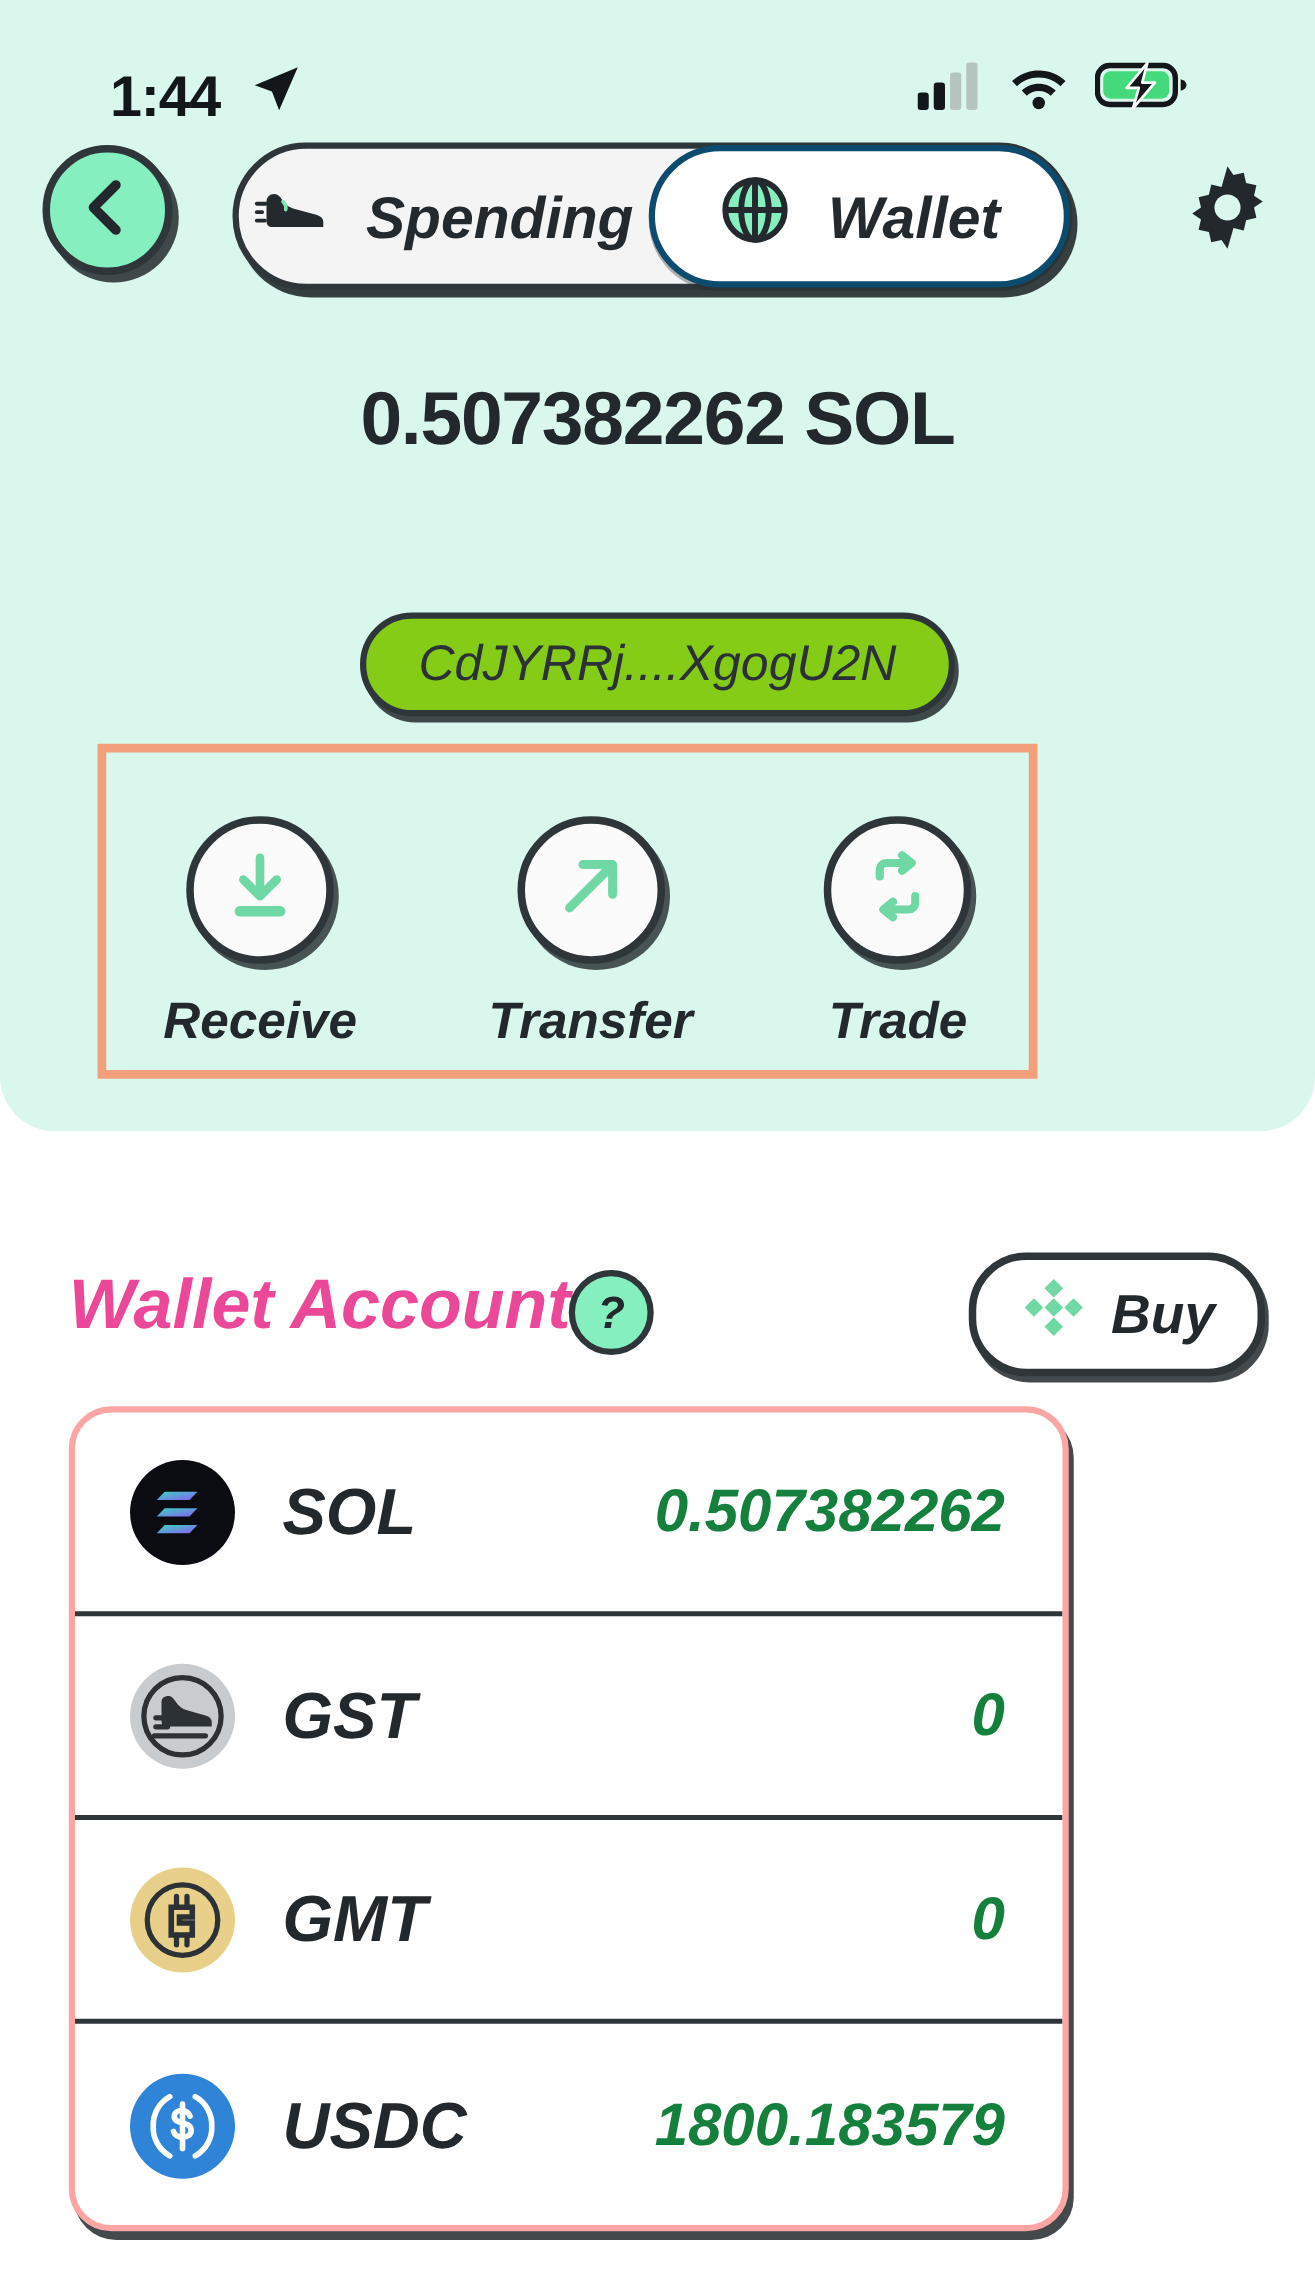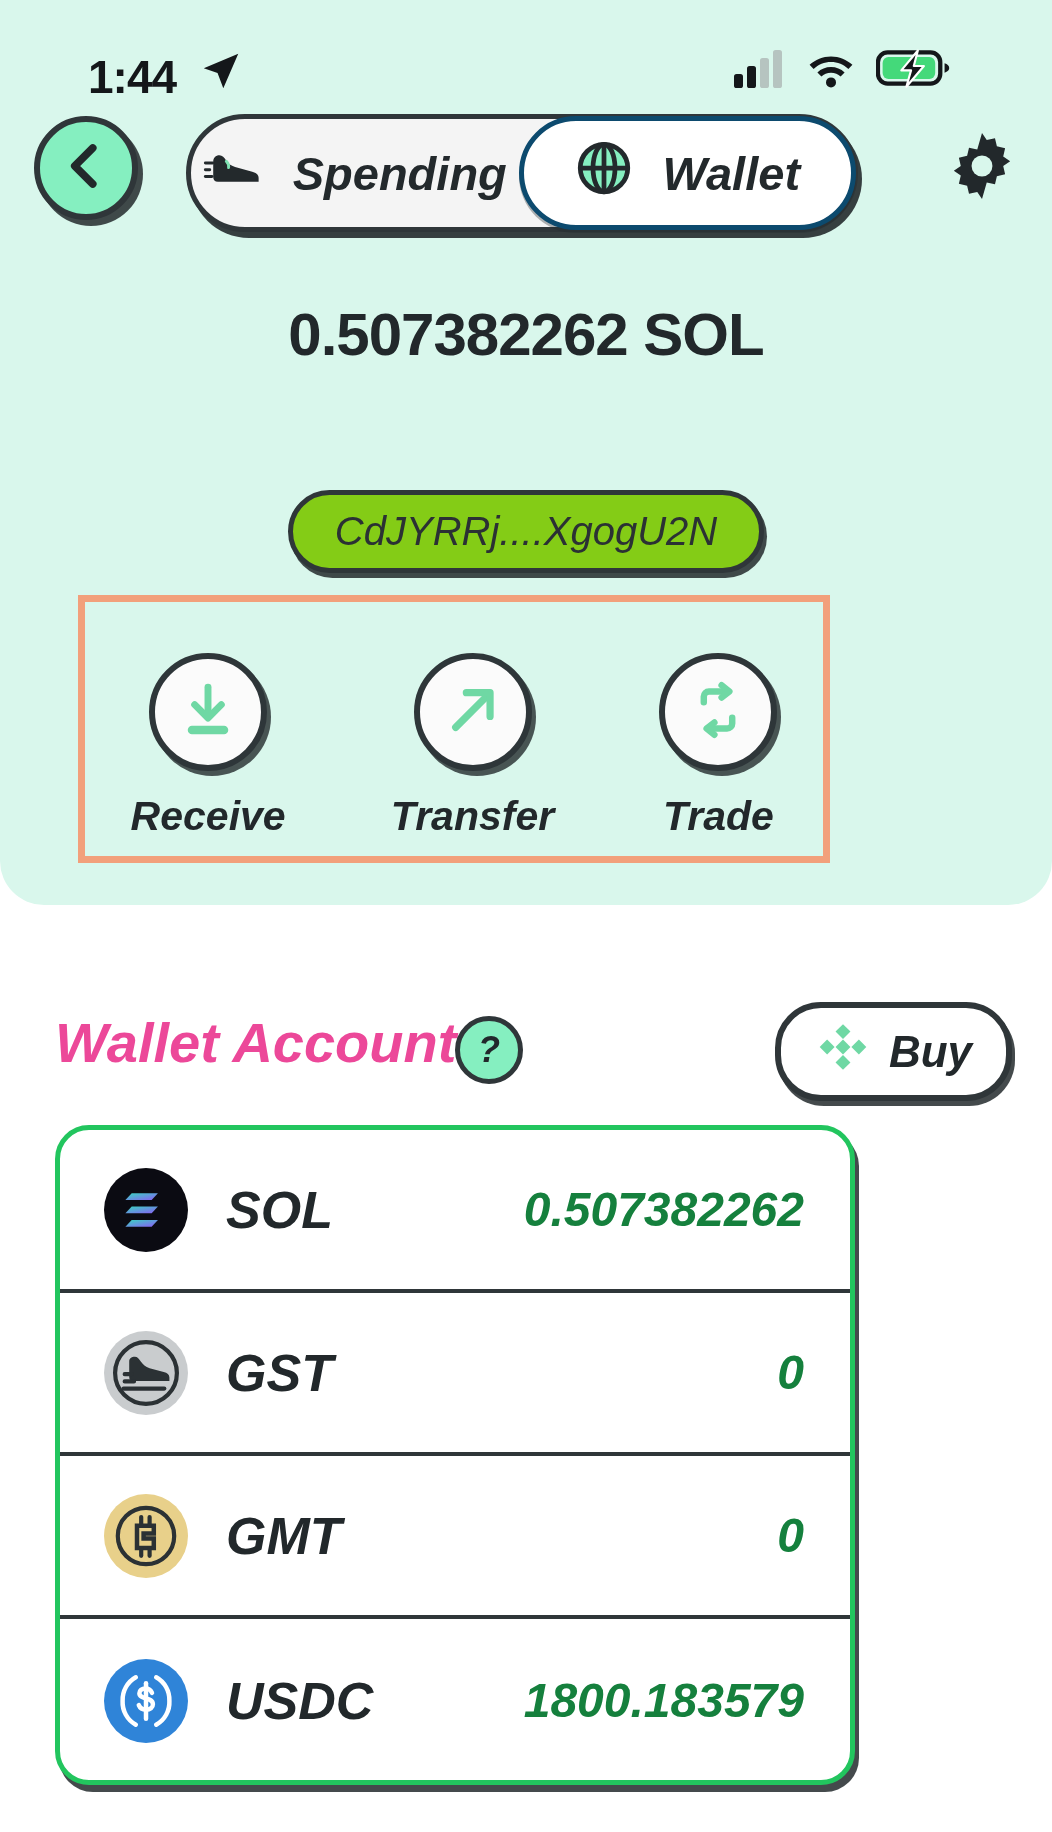--- a/index.html
+++ b/index.html
@@ -140,21 +140,21 @@
     box-shadow:3px 5px 0 rgba(35,42,45,.85);
     display:flex; align-items:center; gap:18px;
     font-size:44px; font-weight:800; font-style:italic; color:#22282b;
     cursor:pointer;
   }
 
   
   .token-card{
     position:absolute; left:55px; top:1125px;
     width:800px; height:660px;
-    background:#ffffff; border:5px solid #22c55e;
+    background:#ffffff; border:5px solid #fca5a5;
     border-radius:34px;
     box-shadow:4px 7px 0 rgba(35,42,45,.85);
     overflow:hidden;
   }
   .token-row{
     height:163px; display:flex; align-items:center;
     padding:0 46px 0 44px;
     border-bottom:4px solid #2f3639;
     cursor:pointer;
   }

